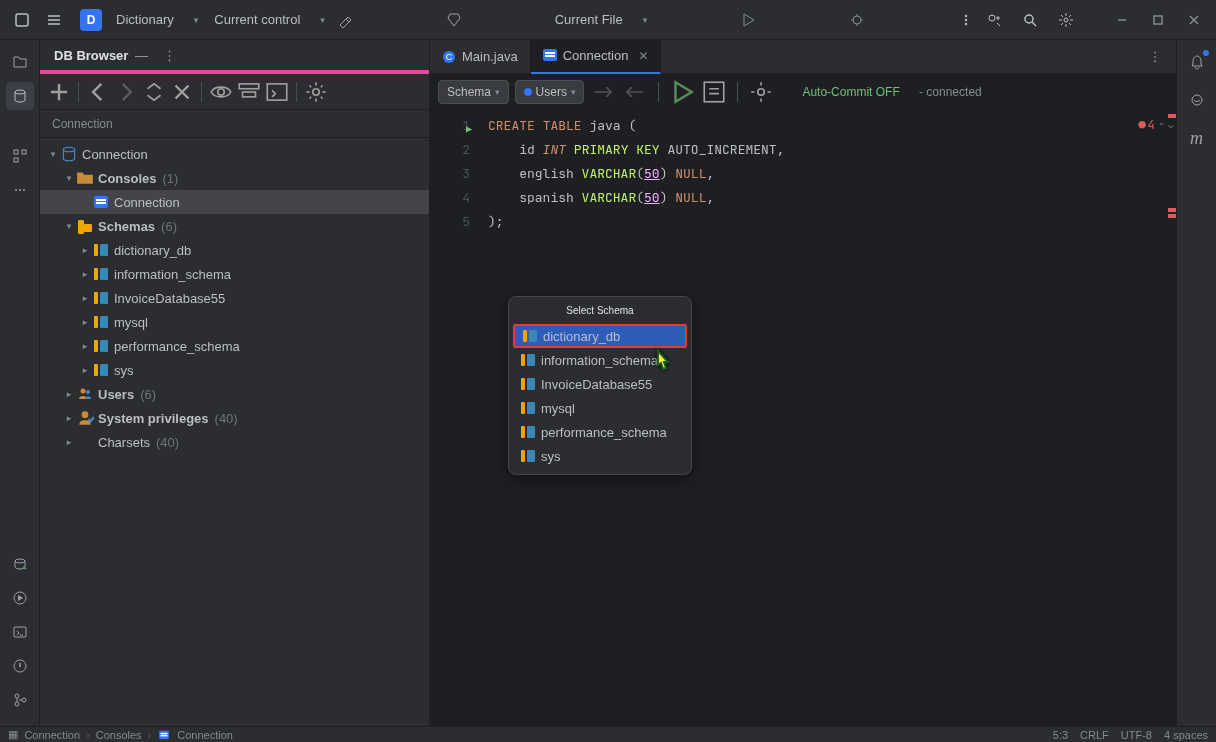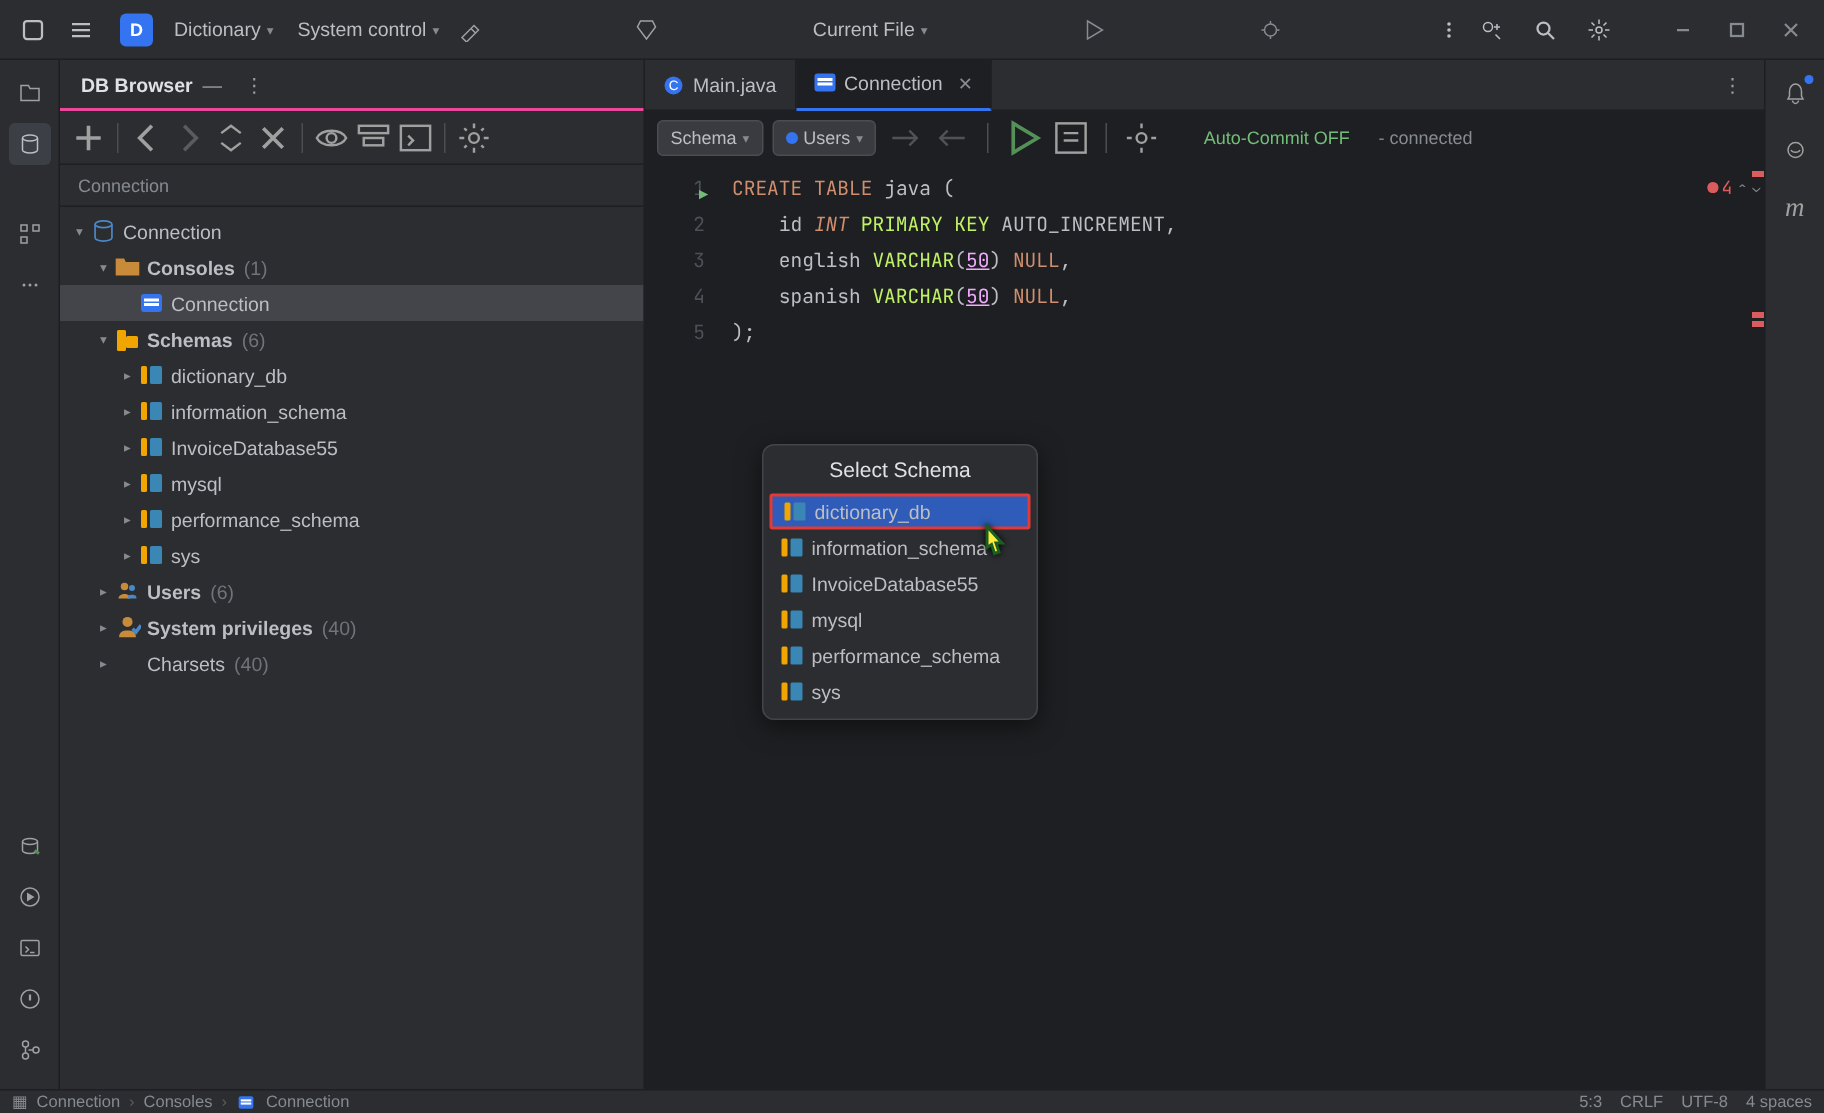--- a/index.html
+++ b/index.html
@@ -42,21 +42,21 @@
       align-items: center;
       justify-content: center;
       color: white;
       font-weight: bold;
       font-size: 12px;
       margin: 0 4px 0 8px;
     }
     .nav-dropdown {
       display: inline-flex;
       align-items: center;
-      gap: 4px;
+      gap: 20px;
       padding: 4px 6px;
       cursor: pointer;
       border-radius: 4px;
     }
     .chevron-down { font-size: 9px; color: #868a91; }
     .win-btn { width: 28px; height: 28px; display:inline-flex; align-items:center; justify-content:center; cursor:pointer; color:#868a91;}
     .win-btn svg { width:14px; height:14px; }
     
     .main-layout { display: flex; height: 686px; }
     .left-strip {
@@ -82,21 +82,21 @@
     .db-panel {
       width: 390px;
       background: #2b2d30;
       border-right: 1px solid #1e1f22;
       display:flex; flex-direction:column;
     }
     .panel-header {
       height: 34px;
       display:flex; align-items:center; justify-content:flex-start;
       padding: 0 8px 0 14px;
-      border-bottom: 2px solid #ec4899;
+      border-bottom: 4px solid #ec4899;
     }
     .panel-title { font-weight:bold; color:#dfe1e5;}
     .panel-toolbar {
       height: 36px;
       display:flex; align-items:center;
       padding: 0 6px;
       gap: 2px;
       border-bottom: 1px solid #1e1f22;
     }
     .toolbar-sep { width:1px; height:20px; background:#4a4d52; margin: 0 4px;}
@@ -165,21 +165,21 @@
     .right-strip{width:40px;background:#2b2d30;border-left:1px solid #1e1f22;display:flex;flex-direction:column;align-items:center;padding-top:8px;gap:10px;}
     .bell-badge{position:relative;}
     .bell-badge::after{content:"";position:absolute;top:2px;right:2px;width:6px;height:6px;background:#3574f0;border-radius:50%;}
     
     .popup{
       position:absolute; left:508px; top:296px;
       width:184px; background:#2b2d30; border:1px solid #43454a;
       border-radius:8px; box-shadow:0 4px 16px rgba(0,0,0,0.5);
       z-index:100;
     }
-    .popup-title{text-align:center;padding:8px 0;font-size:14px;color:#dfe1e5;}
+    .popup-title{text-align:center;padding:8px 0;font-size:10px;color:#dfe1e5;}
     .popup-item{height:24px;display:flex;align-items:center;padding:0 12px;gap:6px;cursor:pointer;}
     .popup-item.highlighted{background:#2e5cb8;border:2px solid #e53935;margin:0 4px;border-radius:2px;padding:0 8px;}
     .popup-space{height:6px;}
     
     .cursor-hand{position:absolute;left:648px;top:348px;z-index:110;font-size:28px;pointer-events:none;}
     .cursor-hand svg{filter:drop-shadow(0 0 2px #000);}
     
     .statusbar{height:16px;background:#2b2d30;border-top:1px solid #1e1f22;display:flex;align-items:center;padding:0 8px;font-size:11px;color:#868a91;}
     .sb-breadcrumb{display:flex;gap:6px;align-items:center;}
     .sb-right{margin-left:auto;display:flex;gap:12px;}
@@ -202,21 +202,21 @@
       <svg viewBox="0 0 16 16">
           <path d="M2 4h12M2 8h12M2 12h12" stroke="#bcbec4" stroke-width="1.5"></path>
         </svg>
     </div>
     <div class="project-badge">D</div>
     <div class="nav-dropdown">
       <span>Dictionary</span>
       <span class="chevron-down">▾</span>
     </div>
     <div class="nav-dropdown">
-      <span>System control</span>
+      <span>Current control</span>
       <span class="chevron-down">▾</span>
     </div>
   </div>
   <div class="titlebar-center">
     <div class="icon-btn">
       <svg viewBox="0 0 16 16" fill="none">
           <path d="M3 13l6-6 3 3-6 6-3-3zM9 7l2-2 3 3-2 2" stroke="#a0a0a0"></path>
         </svg>
     </div>
     <div class="icon-btn">

